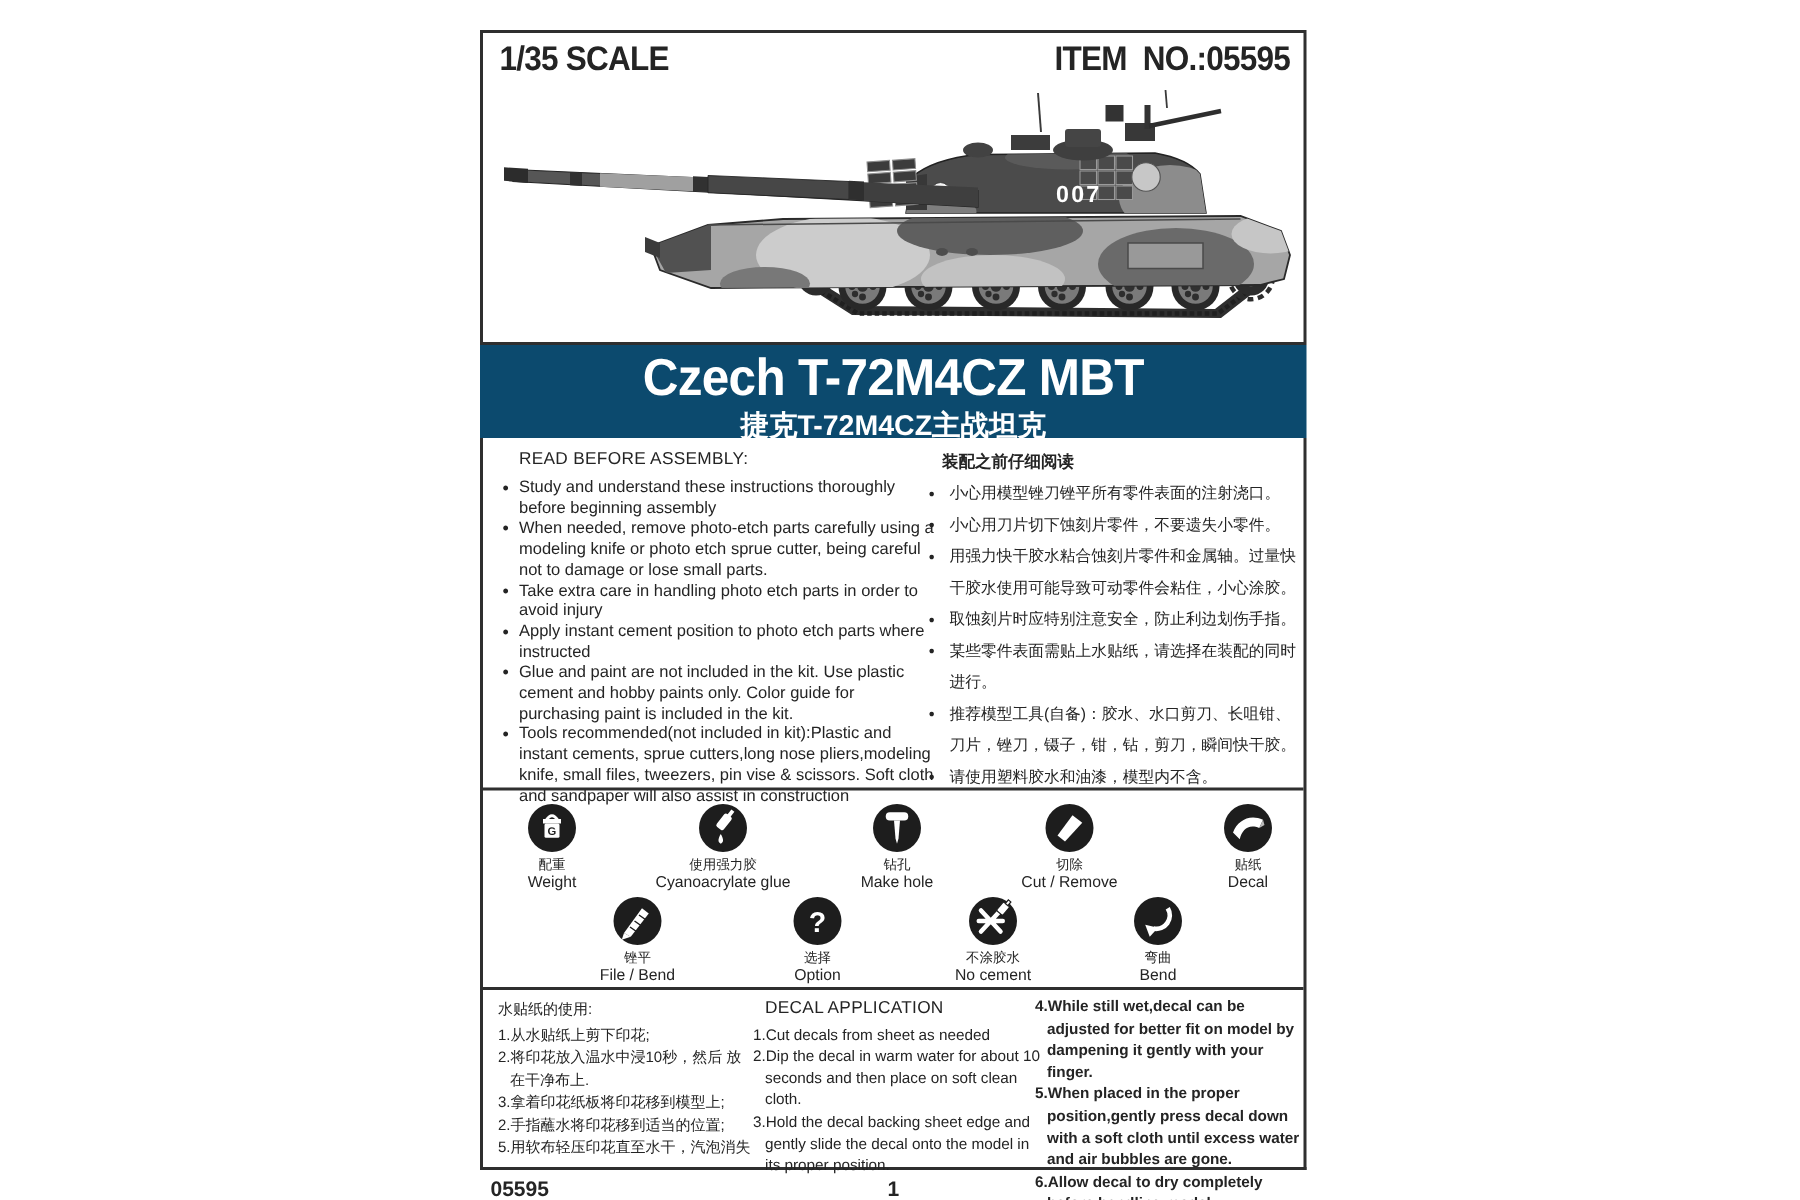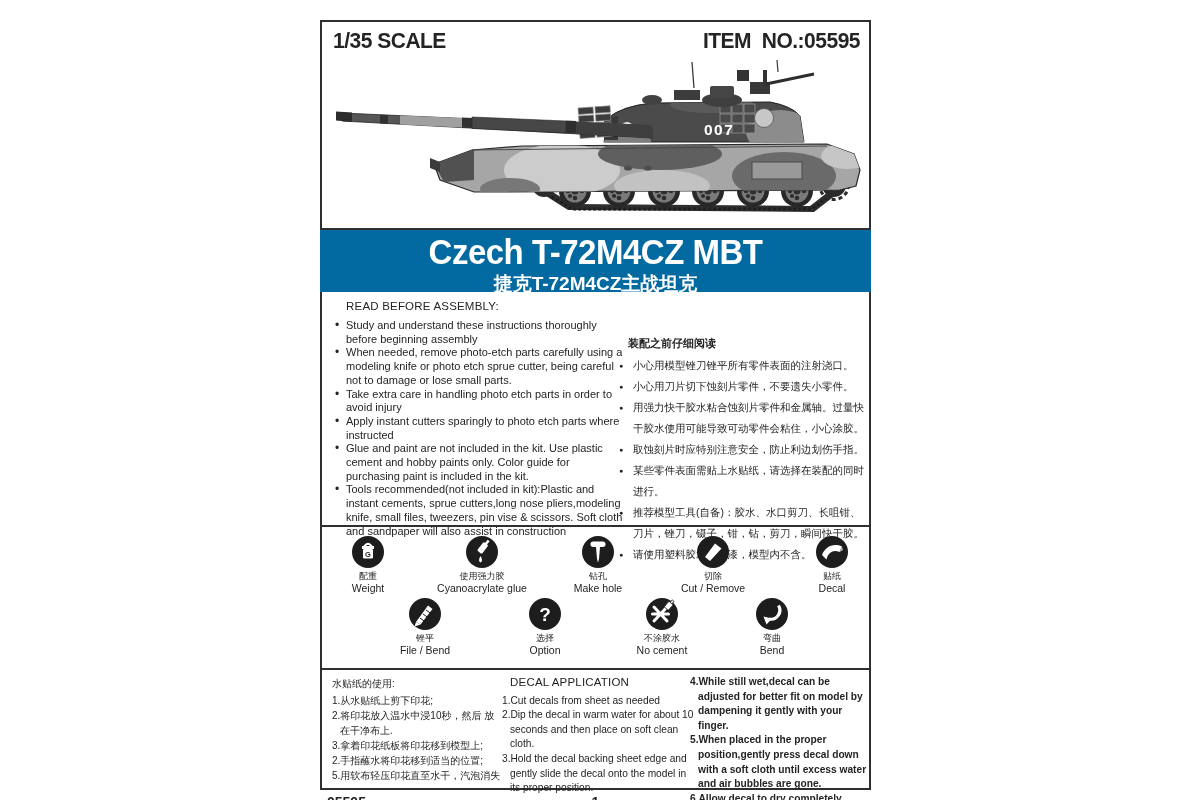--- a/index.html
+++ b/index.html
@@ -7,38 +7,38 @@
         font-family:"Liberation Sans",sans-serif;color:#242424;}
   .content{position:absolute;left:320px;top:20px;width:551px;}
 
   
   .top-box{position:relative;height:210px;border:2px solid #2f2f2f;box-sizing:border-box;background:#fff;}
   .hdr{position:absolute;top:5px;left:11px;right:9px;display:flex;justify-content:space-between;}
   .hdr span{font-weight:800;font-size:21px;letter-spacing:-0.5px;transform:scaleY(1.08);transform-origin:top;}
   .tank-wrap{position:absolute;left:0;top:36px;width:520px;height:170px;}
 
   
-  .banner{height:62px;background:#0369a1;color:#fff;text-align:center;overflow:hidden;}
+  .banner{height:62px;background:#0c4a6e;color:#fff;text-align:center;overflow:hidden;}
   .banner .t-en{font-size:33px;font-weight:800;letter-spacing:-0.5px;margin-top:3px;transform:scaleY(1.05);}
   .banner .t-zh{font-size:19px;font-weight:700;margin-top:0px;}
 
   
   .main-box{border:2px solid #2f2f2f;border-top:none;box-sizing:border-box;background:#fff;}
   section{position:relative;box-sizing:border-box;}
   .read{height:233px;}
   .symbols{height:133px;border-top:2px solid #2f2f2f;}
-  .decalsec{height:120px;border-top:2px solid #2f2f2f;margin-top:10px;}
+  .decalsec{height:120px;border-top:2px solid #2f2f2f;}
 
   
   .col-en{position:absolute;left:10px;top:8px;width:292px;}
   .col-en .rtitle{font-size:11.5px;margin:0 0 7px 14px;letter-spacing:0.2px;}
   .col-en ul,.col-zh ul{list-style:none;margin:0;padding:0;}
   .col-en li{position:relative;font-size:11px;line-height:13.7px;padding-left:14px;}
   .col-en li::before{content:"\2022";position:absolute;left:3px;top:0;font-size:12px;}
-  .col-zh{position:absolute;left:294px;top:8px;width:252px;margin-top:36px;}
+  .col-zh{position:absolute;left:294px;top:8px;width:252px;}
   .col-zh .rtitle{font-size:11px;font-weight:700;margin:0 0 4px 12px;}
   .col-zh li{position:relative;font-size:10.5px;line-height:21px;padding-left:17px;}
   .col-zh li::before{content:"\25CF";position:absolute;left:3px;top:0;font-size:7px;}
 
   
   .sym{position:absolute;width:130px;text-align:center;}
   .sym svg{display:block;margin:0 auto;}
   .sym .zh{font-size:9px;line-height:11px;margin-top:2px;}
   .sym .en{font-size:10.5px;line-height:12px;}
 
@@ -251,21 +251,21 @@
 
     <div class="main-box">
 
       <section class="read">
         <div class="col-en">
           <div class="rtitle">READ BEFORE ASSEMBLY:</div>
           <ul>
             <li>Study and understand these instructions thoroughly before beginning assembly</li>
             <li>When needed, remove photo-etch parts carefully using a modeling knife or photo etch sprue cutter, being careful not to damage or lose small parts.</li>
             <li>Take extra care in handling photo etch parts in order to avoid injury</li>
-            <li>Apply instant cutters sparingly to photo etch parts where instructed</li>
+            <li>Apply instant cement position to photo etch parts where instructed</li>
             <li>Glue and paint are not included in the kit. Use plastic cement and hobby paints only. Color guide for purchasing paint is included in the kit.</li>
             <li>Tools recommended(not included in kit):Plastic and instant cements, sprue cutters,long nose pliers,modeling knife, small files, tweezers, pin vise &amp; scissors. Soft cloth and sandpaper will also assist in construction</li>
           </ul>
         </div>
         <div class="col-zh">
           <div class="rtitle">装配之前仔细阅读</div>
           <ul>
             <li>小心用模型锉刀锉平所有零件表面的注射浇口。</li>
             <li>小心用刀片切下蚀刻片零件，不要遗失小零件。</li>
             <li>用强力快干胶水粘合蚀刻片零件和金属轴。过量快干胶水使用可能导致可动零件会粘住，小心涂胶。</li>

